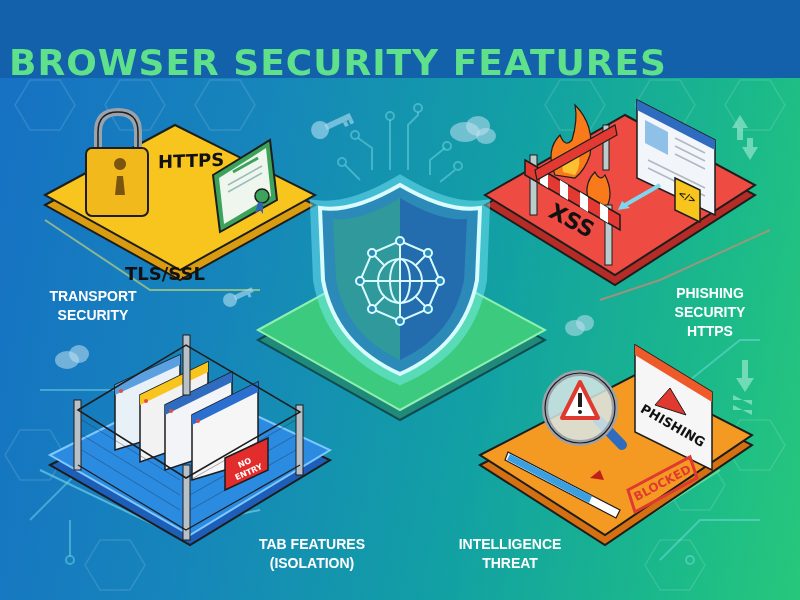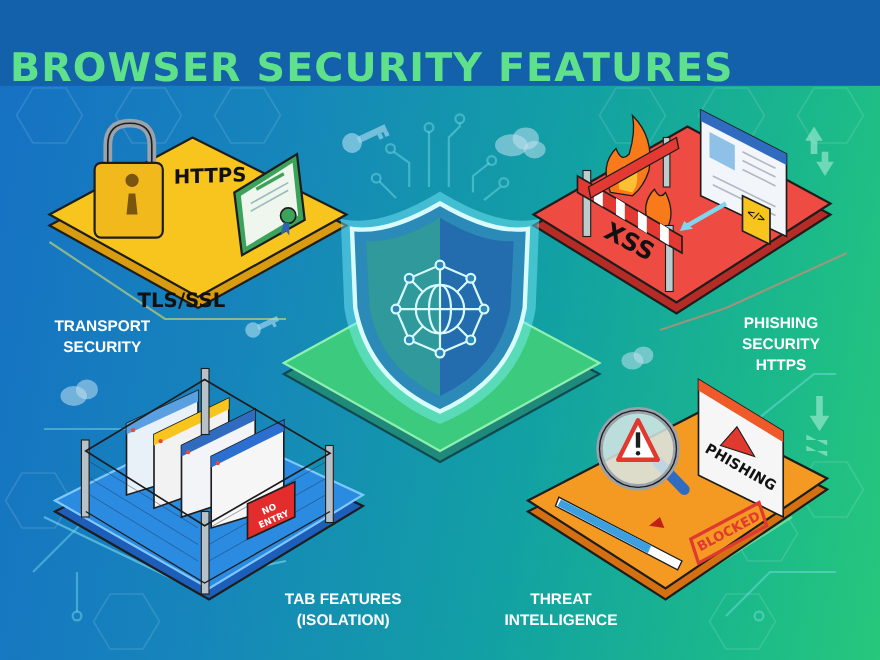--- a/index.html
+++ b/index.html
@@ -288,17 +288,17 @@
     <div>SECURITY</div>
     <div>HTTPS</div>
   </div>
 
   <div class="label" style="left:244px; top:535px; width:136px;">
     <div>TAB FEATURES</div>
     <div>(ISOLATION)</div>
   </div>
 
   <div class="label" style="left:448px; top:535px; width:124px;">
+    <div>INTELLIGENCE</div>
     <div>THREAT</div>
-    <div>INTELLIGENCE</div>
   </div>
 
 </div>
 
 </body></html>

